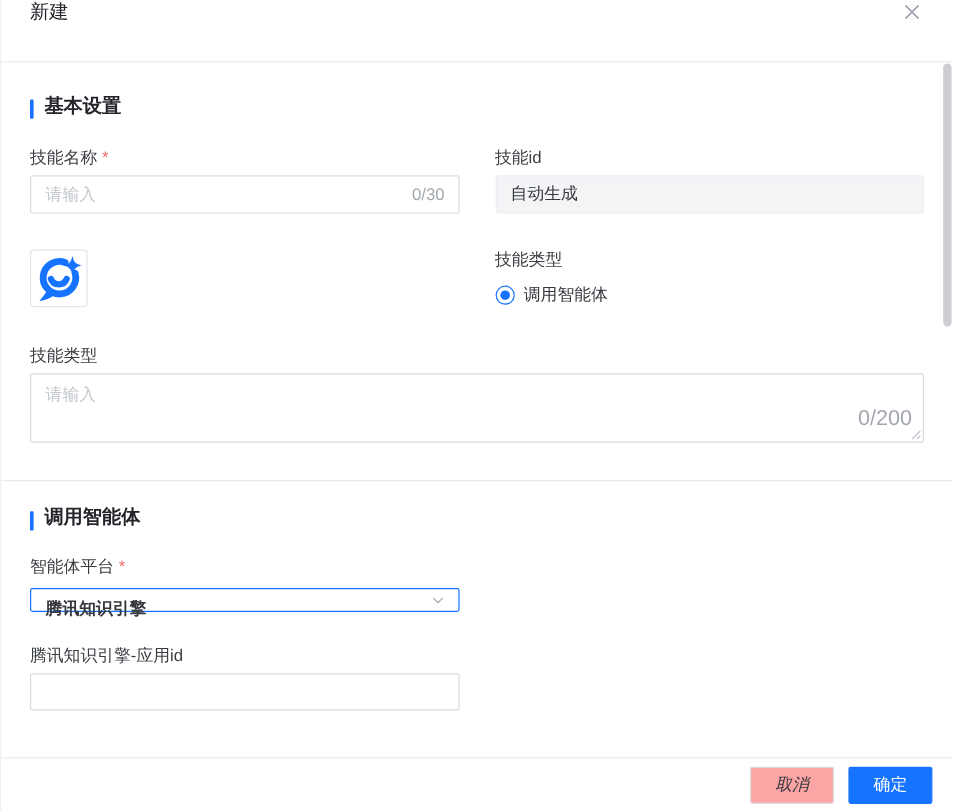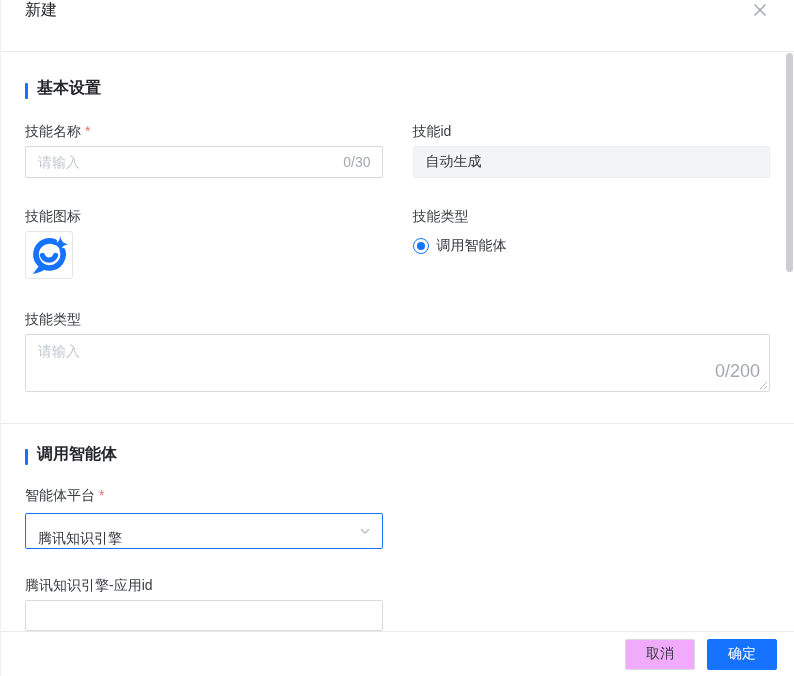--- a/index.html
+++ b/index.html
@@ -55,35 +55,35 @@
   .ta{
     width:100%;height:58px;border:1px solid var(--border);border-radius:2px;
     padding:8px 12px;font-size:14px;color:#35373d;resize:none;outline:none;
     font-family:"Liberation Sans","DejaVu Sans",sans-serif;display:block;
   }
   .ta::placeholder{color:var(--placeholder);}
   .ta-counter{position:absolute;right:10px;bottom:10px;font-size:18px;color:var(--counter);pointer-events:none;}
   .resize-handle{position:absolute;right:2px;bottom:2px;cursor:nwse-resize;line-height:0;}
   
   .select-box{
-    position:relative;height:36px;border:1px solid var(--accent);border-radius:2px;
+    position:relative;height:20px;border:1px solid var(--accent);border-radius:2px;
     display:flex;align-items:center;padding:16px 32px 0 12px;font-size:14px;color:#35373d;
-    background:#fff;cursor:pointer;
+    background:#fff;cursor:pointer;font-weight:bold;
   }
   .select-arrow{position:absolute;right:10px;top:50%;transform:translateY(-50%);line-height:0;}
   
   .hr-full{height:1px;background:var(--divider);margin:0 -24px;}
   
   .dlg-footer{
     position:absolute;left:0;right:0;bottom:0;height:45px;border-top:1px solid var(--divider);
     display:flex;align-items:center;justify-content:flex-end;gap:12px;padding:0 17px 0 0;background:#fff;
   }
   .btn{height:31px;padding:0 20px;font-size:14px;border-radius:2px;cursor:pointer;
     font-family:"Liberation Sans","DejaVu Sans",sans-serif;}
-  .btn-cancel{background:#f0abfc;border:1px solid var(--border);color:#35373d;}
+  .btn-cancel{background:#fca5a5;border:1px solid var(--border);color:#35373d;font-style:italic;}
   .btn-confirm{background:var(--accent);border:1px solid var(--accent);color:#fff;}
   
   .scroll-thumb{position:absolute;top:53px;right:1px;width:7px;height:219px;background:#cdced1;border-radius:3.5px;cursor:pointer;}
   
   .mt-26{margin-top:26px;}.mt-24{margin-top:24px;}.mt-30{margin-top:30px;}
   .mt-32{margin-top:32px;}.mt-31{margin-top:31px;}.mt-20{margin-top:20px;}
   .mt-22{margin-top:22px;}.mt-28{margin-top:28px;}
 </style>
 </head>
 <body>
@@ -122,23 +122,20 @@
           <span>技能id</span>
         </div>
         <div class="input-wrap">
           <input class="txt-input no-counter" type="text" disabled="" value="自动生成" style="">
         </div>
       </div>
     </div>
 
     <div class="grid2 mt-30">
       <div>
-        <div class="field-label">
-          <span>技能图标</span>
-        </div>
         <div class="icon-box">
           <span style="line-height:0;">
             <svg width="42" height="42" viewBox="0 0 48 48">
               <path d="M39.5 19 A 15.5 15.5 0 1 1 30 8.8" fill="none" stroke="#1673ff" stroke-width="6.5" stroke-linecap="round"></path>
               <path d="M13.5 35 L 5.5 45.8 Q 16 43.6 19.8 39.6 Z" fill="#1673ff"></path>
               <path d="M16.5 24.5 A 8 8 0 0 0 31.5 24.5" fill="none" stroke="#1673ff" stroke-width="6" stroke-linecap="round"></path>
               <path d="M37 2.5 C 38 8.3 40.4 10.6 45.7 11.6 C 40.4 12.6 38 15 37 20.7 C 36 15 33.6 12.6 28.3 11.6 C 33.6 10.6 36 8.3 37 2.5 Z" fill="#1673ff"></path>
             </svg>
           </span>
         </div>

